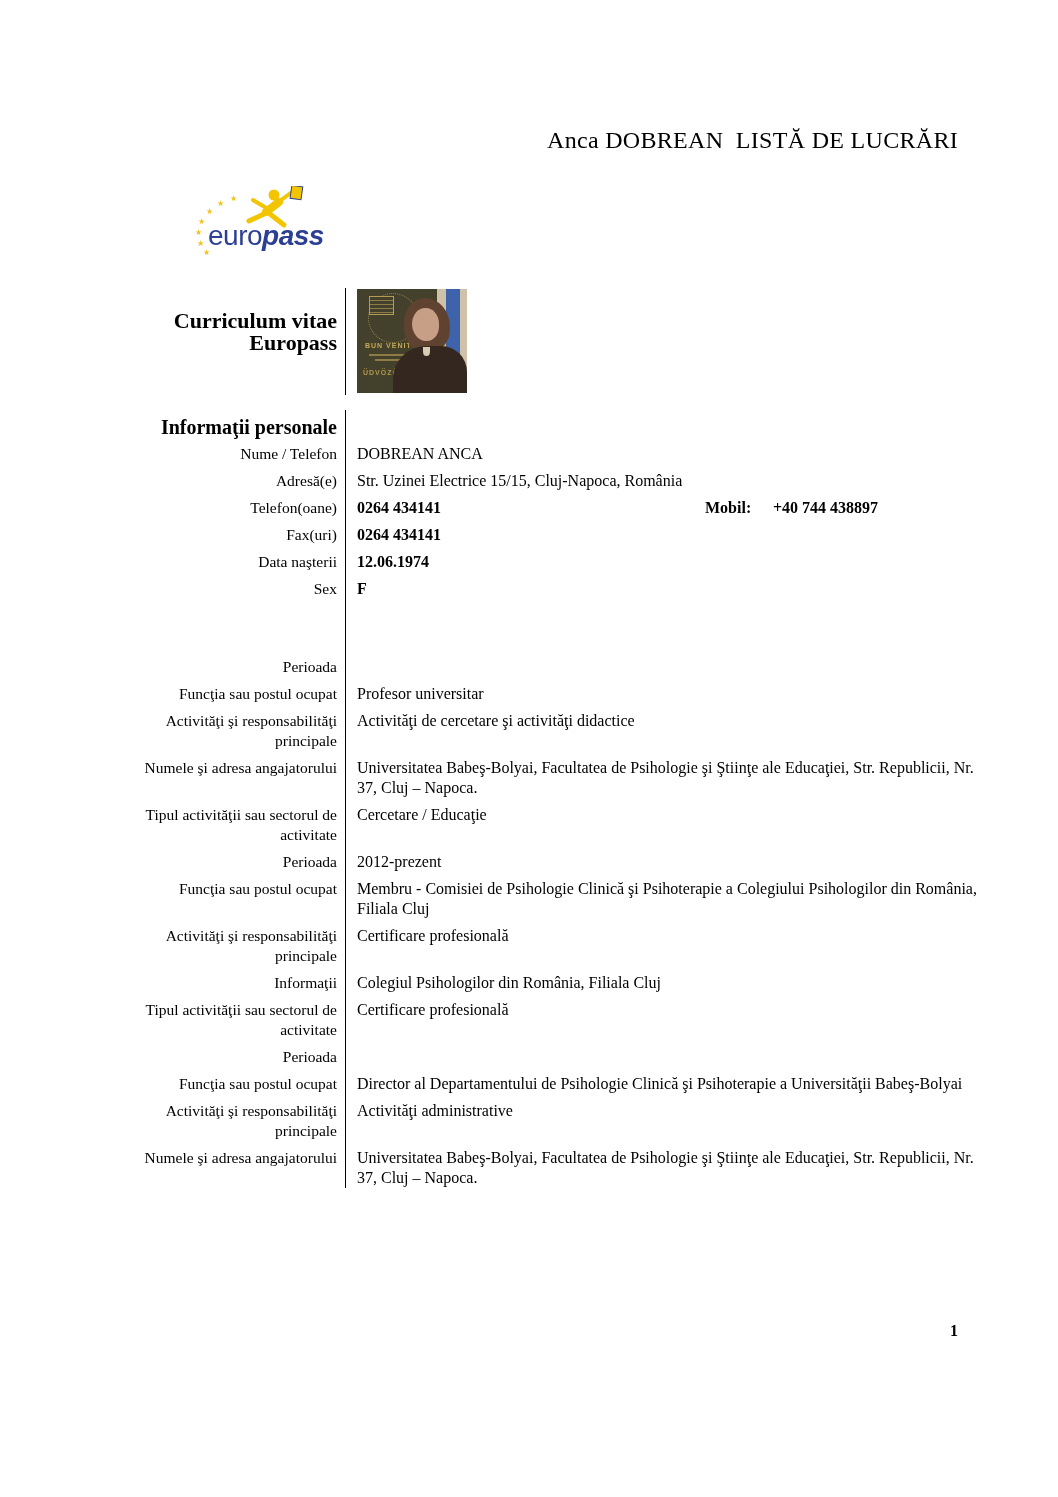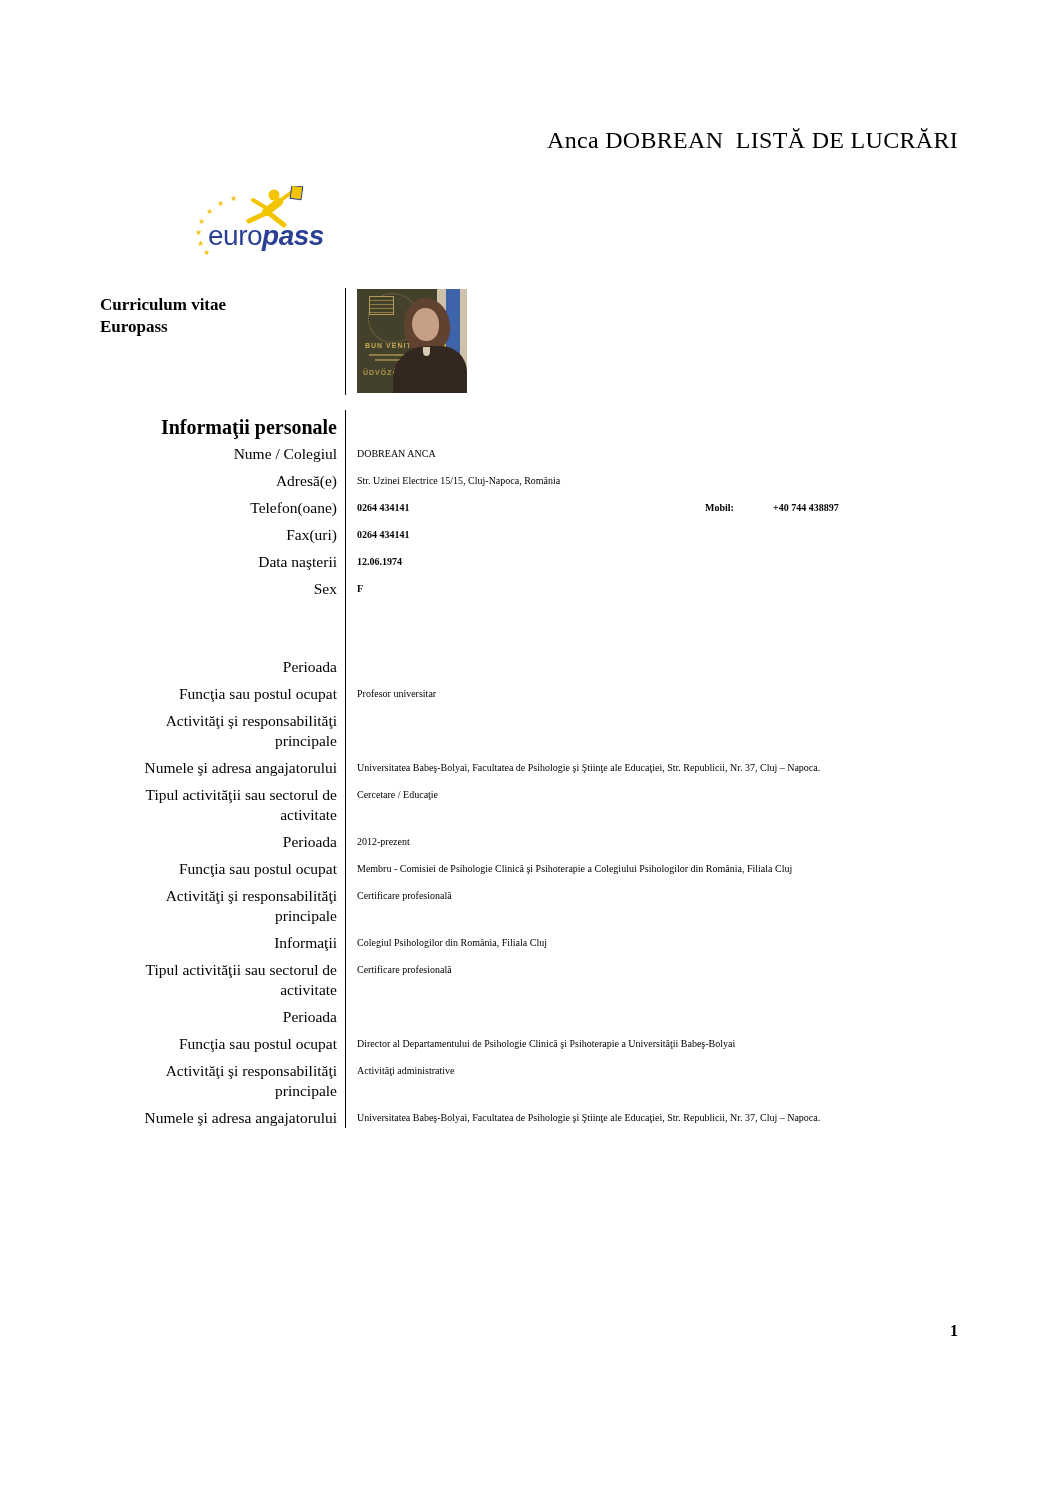--- a/index.html
+++ b/index.html
@@ -16,22 +16,22 @@
   .logo .star { position:absolute; color:#f2c21c; font-size:8px; line-height:8px; }
   .logo .wordmark { position:absolute; left:20px; top:33px;
                     font-family:"Liberation Sans","DejaVu Sans",sans-serif;
                     font-size:28px; line-height:30px; color:#2b3f94; letter-spacing:-0.5px; }
   .logo .wordmark .pass { font-weight:bold; font-style:italic; }
   .logo svg { position:absolute; left:48px; top:-2px; }
 
   
   .photo-block { position:absolute; left:100px; top:288px; width:890px; height:107px; }
   .photo-block .vline { position:absolute; left:245px; top:0; bottom:0; width:1px; background:#000; }
-  .cv-label { position:absolute; left:0; top:6px; width:237px; padding-right:8px;
-              text-align:left; font-weight:bold; font-size:17px; line-height:22px; }
+  .cv-label { position:absolute; left:0; top:22px; width:237px; padding-right:8px;
+              text-align:right; font-weight:bold; font-size:22px; line-height:22px; }
   .photo { position:absolute; left:257px; top:1px; width:110px; height:104px;
            overflow:hidden; background:#cfc2a8; }
   .ph-panel { position:absolute; left:0; top:0; width:80px; height:104px; background:#43402c; }
   .ph-flag-blue { position:absolute; left:89px; top:0; width:14px; height:78px; background:#3f63ab; }
   .ph-flag-yellow { position:absolute; left:86px; top:24px; width:3px; height:46px; background:#e3bd3c; }
   .ph-seal { position:absolute; left:11px; top:4px; width:48px; height:48px; border-radius:50%;
              border:1px dotted #9b8850; }
   .ph-seal-plate { position:absolute; left:12px; top:7px; width:23px; height:17px;
              border:1px solid #b59d55;
              background:repeating-linear-gradient(#43402c 0 3px,#8f7c45 3px 4px); }
@@ -48,21 +48,21 @@
   .ph-collar { position:absolute; left:66px; top:58px; width:7px; height:9px; background:#d9ccb5;
              border-radius:0 0 50% 50%; }
 
   
   .cv-block { position:absolute; left:100px; top:410px; width:890px; }
   .cv-block .vline { position:absolute; left:245px; top:0; bottom:0; width:1px; background:#000; }
   .cvrow { display:flex; align-items:flex-start; padding-top:7px; }
   .cvrow .lbl { flex:none; width:237px; padding-right:8px; text-align:right;
                 font-size:15.5px; line-height:20px; }
   .cvrow .lbl.hdr { font-weight:bold; font-size:20px; }
-  .cvrow .vwrap { margin-left:12px; width:631px; font-size:10px; line-height:20px; }
+  .cvrow .vwrap { margin-left:12px; width:631px; font-size:16px; line-height:20px; }
   .bv { font-weight:bold; }
   .vwrap.phone { display:flex; }
   .vwrap.phone .vmain { width:348px; flex:none; }
   .vwrap.phone .mobl  { width:68px; flex:none; }
 
   
   .page-num { position:absolute; top:1322px; right:100px; font-weight:bold; font-size:16px; }
 </style>
 </head>
 <body>
@@ -123,21 +123,21 @@
     <div>
         <div class="cvrow">
     <div class="lbl hdr">Informaţii personale</div>
     <div class="vwrap">
       <span class="vmain"></span>
       
       
     </div>
   </div>
         <div class="cvrow">
-    <div class="lbl">Nume / Colegiul</div>
+    <div class="lbl">Nume / Telefon</div>
     <div class="vwrap">
       <span class="vmain">DOBREAN ANCA</span>
       
       
     </div>
   </div>
         <div class="cvrow">
     <div class="lbl">Adresă(e)</div>
     <div class="vwrap">
       <span class="vmain">Str. Uzinei Electrice 15/15, Cluj-Napoca, România</span>
@@ -184,20 +184,25 @@
         <div class="cvrow">
     <div class="lbl">Funcţia sau postul ocupat</div>
     <div class="vwrap">
       <span class="vmain">Profesor universitar</span>
       
       
     </div>
   </div>
         <div class="cvrow">
     <div class="lbl">Activităţi şi responsabilităţi principale</div>
+    <div class="vwrap">
+      <span class="vmain">Activităţi de cercetare şi activităţi didactice</span>
+      
+      
+    </div>
   </div>
         <div class="cvrow">
     <div class="lbl">Numele şi adresa angajatorului</div>
     <div class="vwrap">
       <span class="vmain">Universitatea Babeş-Bolyai, Facultatea de Psihologie şi Ştiinţe ale Educaţiei, Str. Republicii, Nr. 37, Cluj – Napoca.</span>
       
       
     </div>
   </div>
         <div class="cvrow">

